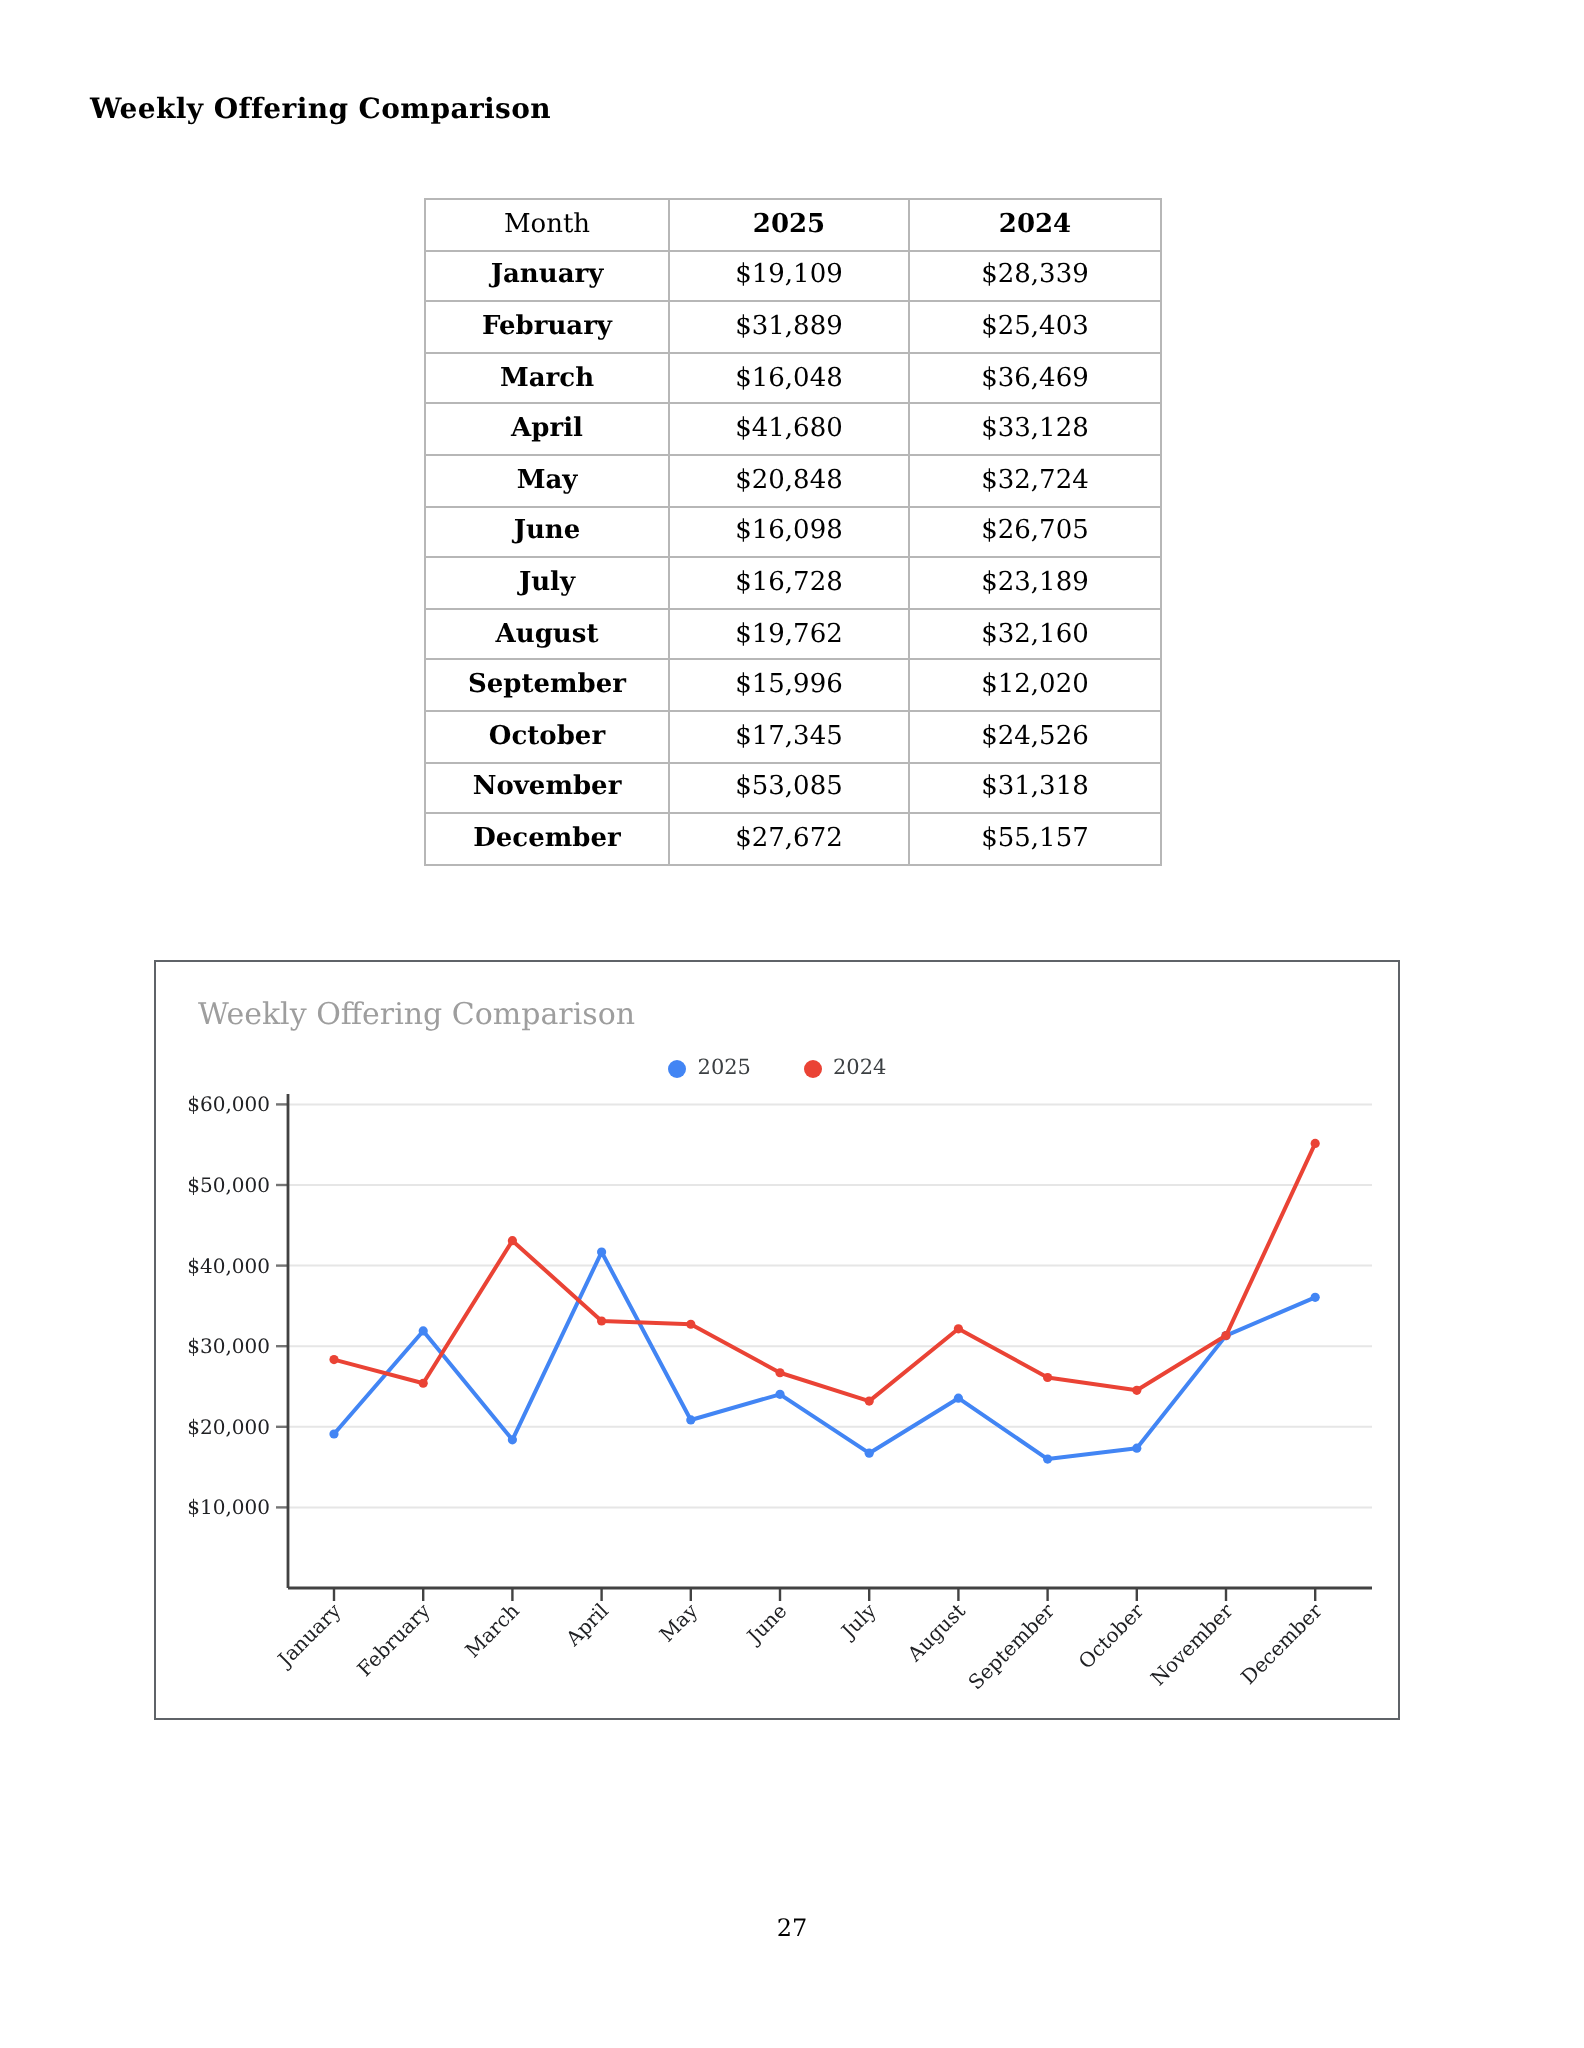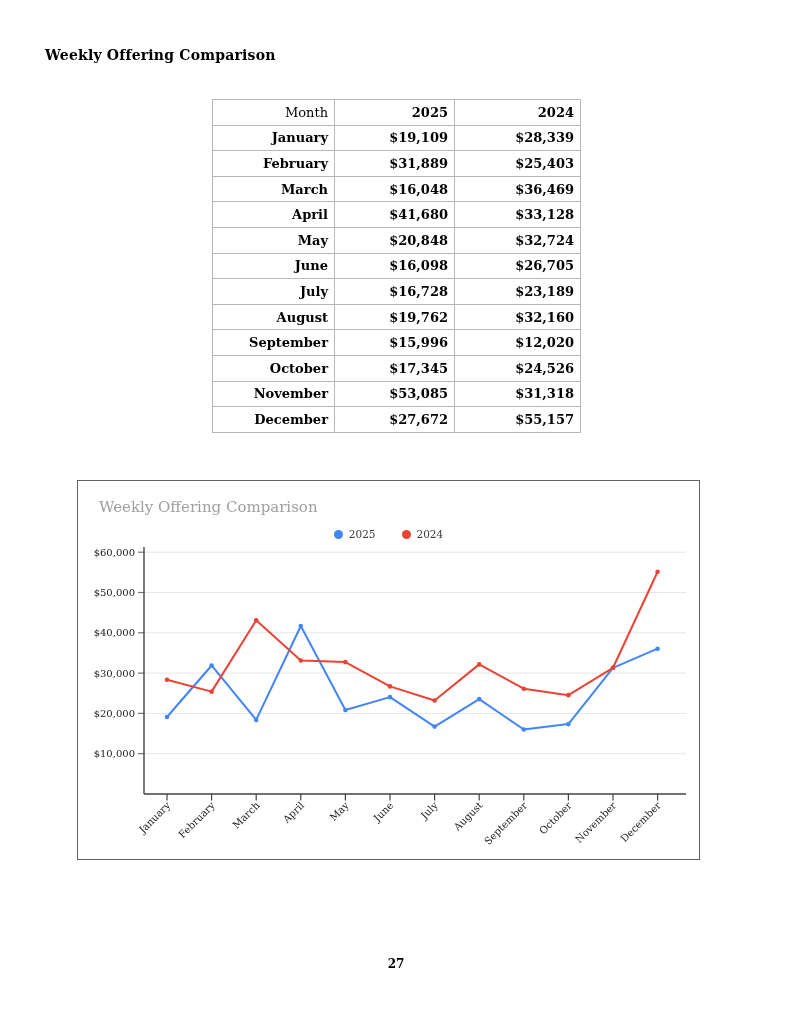--- a/index.html
+++ b/index.html
@@ -25,29 +25,29 @@
     left: 212px; top: 99px;
     width: 368px;
     border-collapse: collapse;
     table-layout: fixed;
   }
   .data-table th, .data-table td {
     border: 1px solid #b7b7b7;
     font-size: 13px;
     padding: 0 6px;
     height: 24.6px;
-    text-align: right;
+    text-align: center;
     vertical-align: middle;
     white-space: nowrap;
     overflow: hidden;
   }
   .data-table th.year-col { font-weight: bold; }
   .data-table th.month-col { font-weight: normal; }
   .data-table td.month-cell { font-weight: bold; }
-  .data-table td.value-cell { font-weight: bold; }
+  .data-table td.value-cell { font-weight: normal; }
 
   .chart-frame {
     position: absolute;
     left: 77px; top: 480px;
     width: 621px; height: 378px;
     border: 1px solid #5f6368;
     background: #fff;
   }
   .chart-title {
     position: absolute;
@@ -83,21 +83,21 @@
     font-family: "DejaVu Serif", "Liberation Serif", serif;
     font-size: 10px;
     fill: #202124;
   }
 
   .page-number {
     position: absolute;
     left: 0; right: 0; top: 957px;
     text-align: center;
     font-size: 12px;
-    font-weight: bold;
+    font-weight: normal;
   }
 </style>
 </head>
 <body>
 
 <div class="doc-heading">Weekly Offering Comparison</div>
 
 <table class="data-table">
   <colgroup>
     <col style="width:122px">

